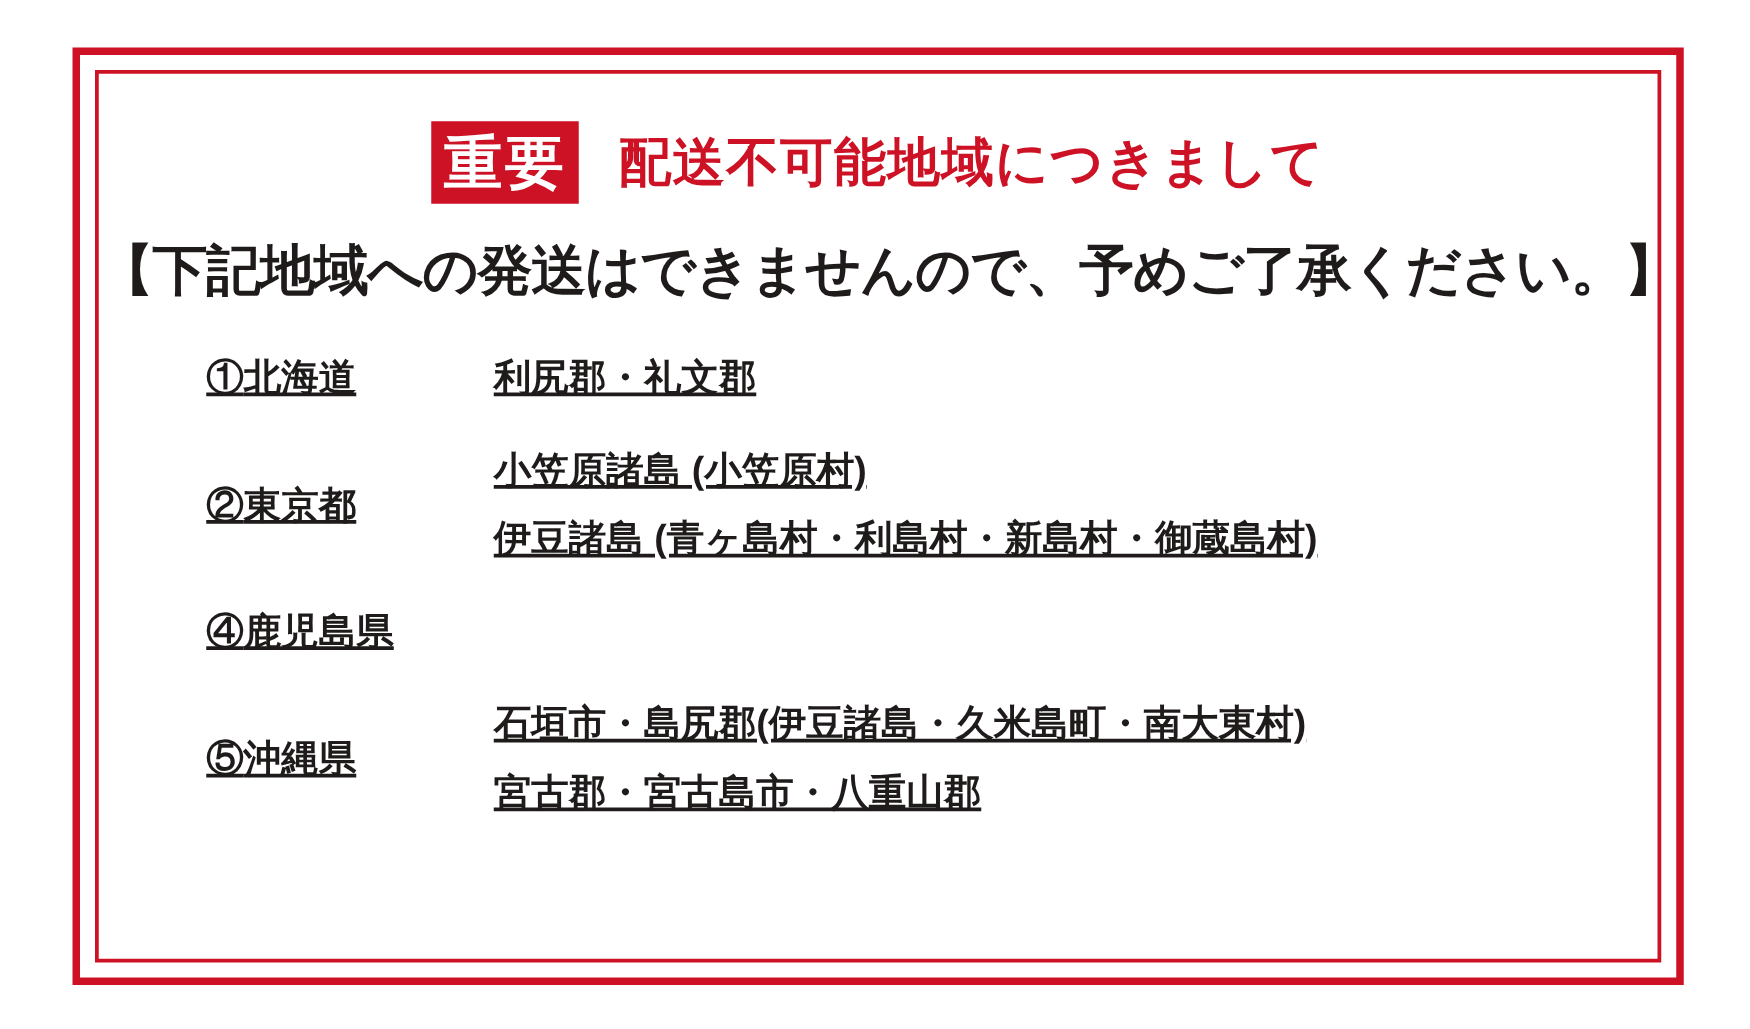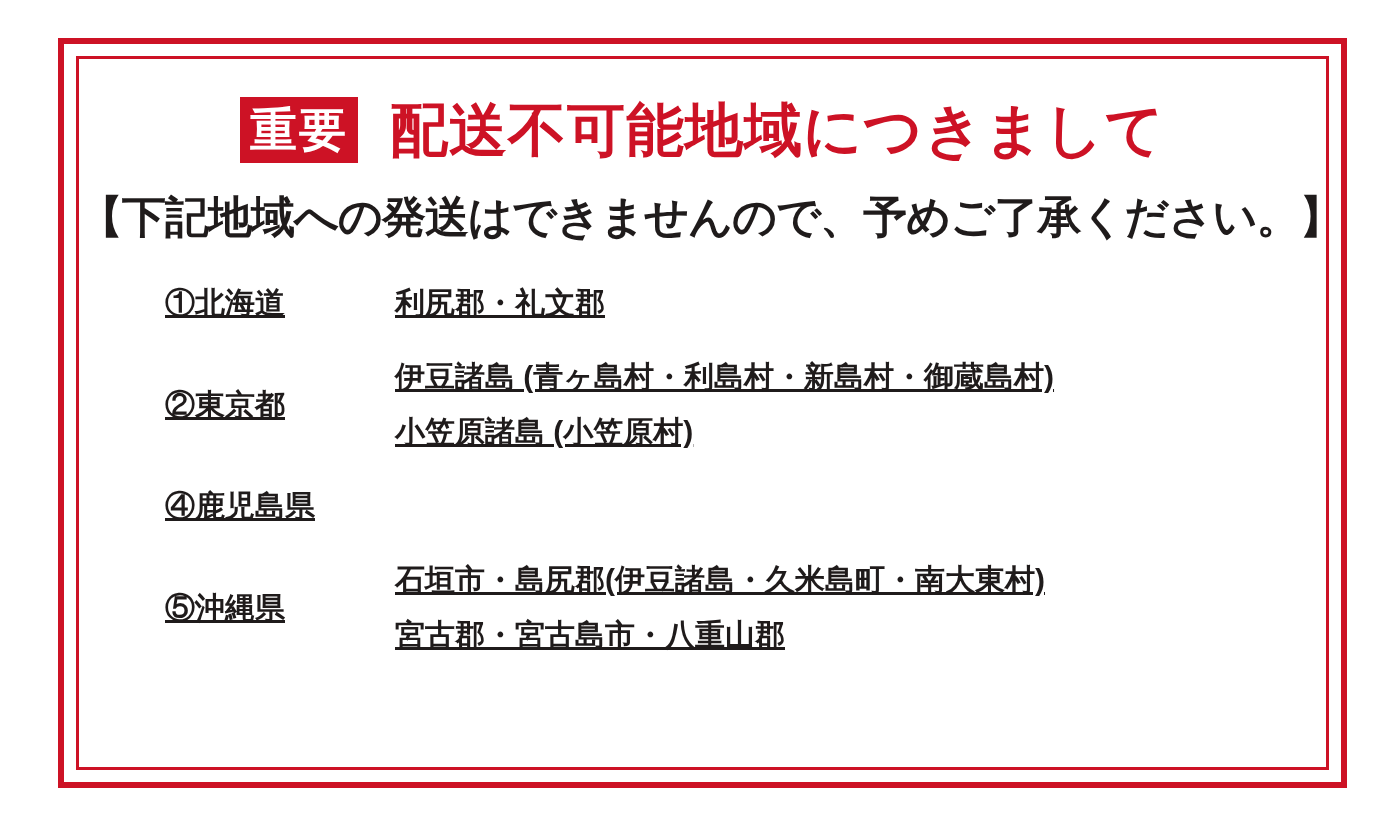--- a/index.html
+++ b/index.html
@@ -28,21 +28,21 @@
     gap: 32px; margin-top: 38px;
   }
   .badge {
     background: var(--accent-red); color: #ffffff;
     width: 118px; height: 66px; flex: none;
     display: flex; align-items: center; justify-content: center;
     font-size: 47px; font-weight: bold; letter-spacing: 2px;
   }
   .title {
     margin: 0; color: var(--accent-red);
-    font-size: 58px; font-weight: bold; letter-spacing: 1px;
+    font-size: 42px; font-weight: bold; letter-spacing: 1px;
     line-height: 66px; white-space: nowrap;
   }
 
   .notice {
     margin: 30px 0 0 0; text-align: center;
     color: var(--ink); font-size: 44px; font-weight: bold;
     letter-spacing: -1px; line-height: 48px; white-space: nowrap;
   }
 
   .list { margin: 34px 40px 0 86px; }
@@ -77,22 +77,22 @@
           <div class="row">
             <div class="row-label"><span>①</span><span>北海道</span></div>
             <div class="row-regions">
               <div class="region-line">利尻郡・礼文郡</div>
             </div>
           </div>
 
           <div class="row">
             <div class="row-label"><span>②</span><span>東京都</span></div>
             <div class="row-regions">
+              <div class="region-line">小笠原諸島 (小笠原村)</div>
               <div class="region-line">伊豆諸島 (青ヶ島村・利島村・新島村・御蔵島村)</div>
-              <div class="region-line">小笠原諸島 (小笠原村)</div>
             </div>
           </div>
 
 
           <div class="row">
             <div class="row-label"><span>④</span><span>鹿児島県</span></div>
           </div>
 
           <div class="row">
             <div class="row-label"><span>⑤</span><span>沖縄県</span></div>

